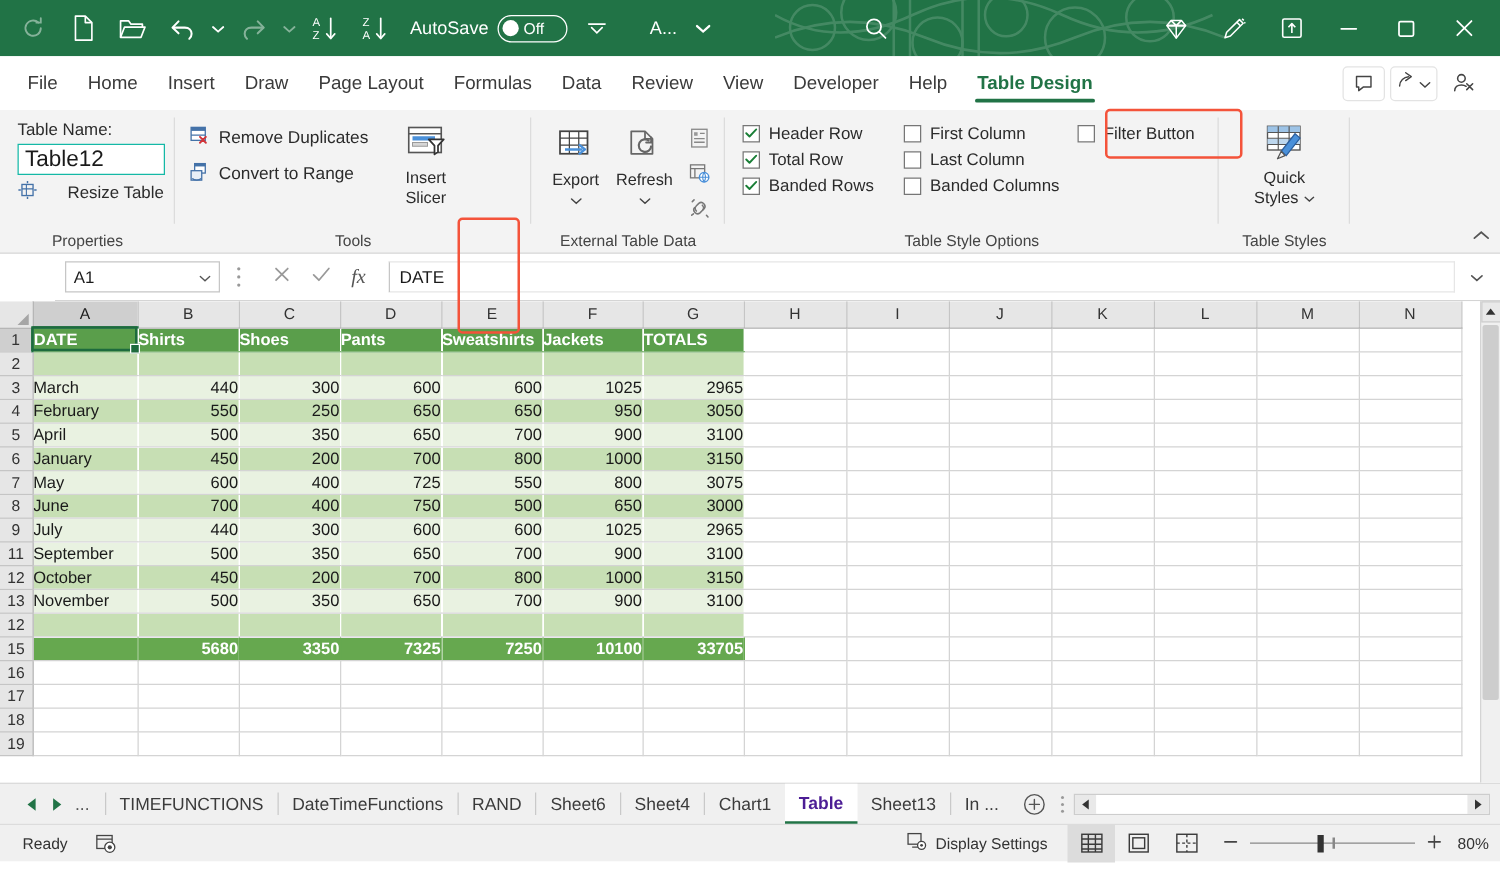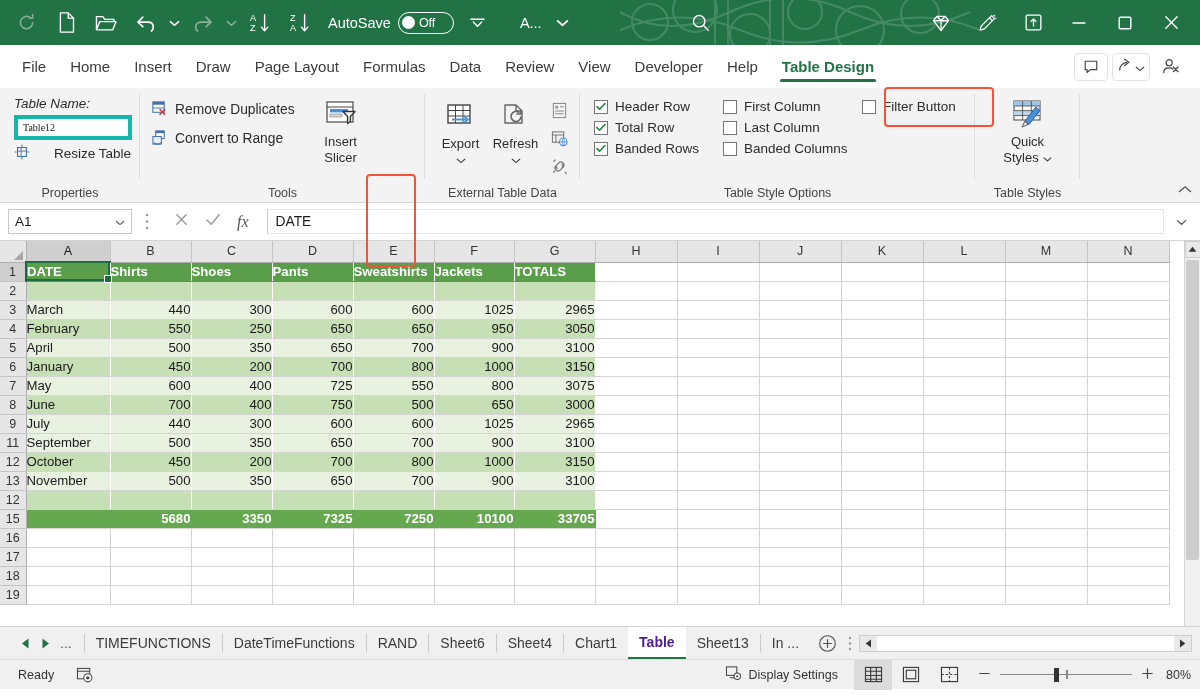--- a/index.html
+++ b/index.html
@@ -106,25 +106,25 @@
     position: absolute; bottom: 3px; left: 0; right: 0;
     text-align: center; font-size: 12.5px; color: #444;
   }
   .rgroup .gdiv {
     position: absolute; right: 0; top: 6px; bottom: 24px; width: 1px; background: #dcdcdc;
   }
   .rgroup-body { flex: 1; display: flex; padding: 0 8px; }
 
   
   .prop-col { display: flex; flex-direction: column; gap: 4px; padding-left: 6px; padding-top: 3px; }
-  .prop-label { font-size: 13.5px; color: #2b2b2b; font-style: italic; }
+  .prop-label { font-size: 13.5px; color: #2b2b2b; }
   .tablename-input {
-    width: 118px; height: 25px; border: 4px solid #14b8a6; background: #fff;
-    font-size: 10px; color: #1a1a1a; padding: 0 5px;
-    font-family: Liberation Serif, serif;
+    width: 118px; height: 25px; border: 1px solid #14b8a6; background: #fff;
+    font-size: 18px; color: #1a1a1a; padding: 0 5px;
+    font-family: Liberation Sans, sans-serif;
   }
   .prop-item { display: flex; align-items: center; gap: 24px; font-size: 13.5px; color: #2b2b2b; }
 
   
   .tool-col { display: flex; flex-direction: column; gap: 4px; padding-top: 4px; }
   .tool-item {
     display: flex; align-items: center; gap: 7px;
     font-size: 13.8px; color: #2b2b2b; height: 25px; padding: 0 3px;
   }
   .big-btn {
@@ -149,21 +149,21 @@
   }
   .cbox svg { display: block; }
 
   .collapse-ribbon {
     position: absolute; right: 8px; bottom: 4px; color: #555;
   }
 
   
   .formulabar {
     height: 38px; background: #ffffff; display: flex; align-items: center;
-    padding: 0 8px; gap: 6px; border-bottom: 1px solid #d4d4d4;
+    padding: 0 8px; gap: 6px; border-bottom: 1px solid #d4d4d4; margin-left: 44px;
   }
   .namebox {
     width: 124px; height: 25px; border: 1px solid #c6c6c6; background: #fff;
     display: flex; align-items: center; padding: 0 6px; font-size: 13.5px; color: #1a1a1a;
   }
   .namebox .nb-text { flex: 1; }
   .dots-v { width: 18px; display: flex; align-items: center; justify-content: center; color: #888; }
   .fb-btns { display: flex; align-items: center; gap: 16px; padding: 0 12px; color: #999; }
   .fb-input {
     flex: 1; height: 25px; border: 1px solid #e6e6e6; border-left: 1px solid #c6c6c6;

